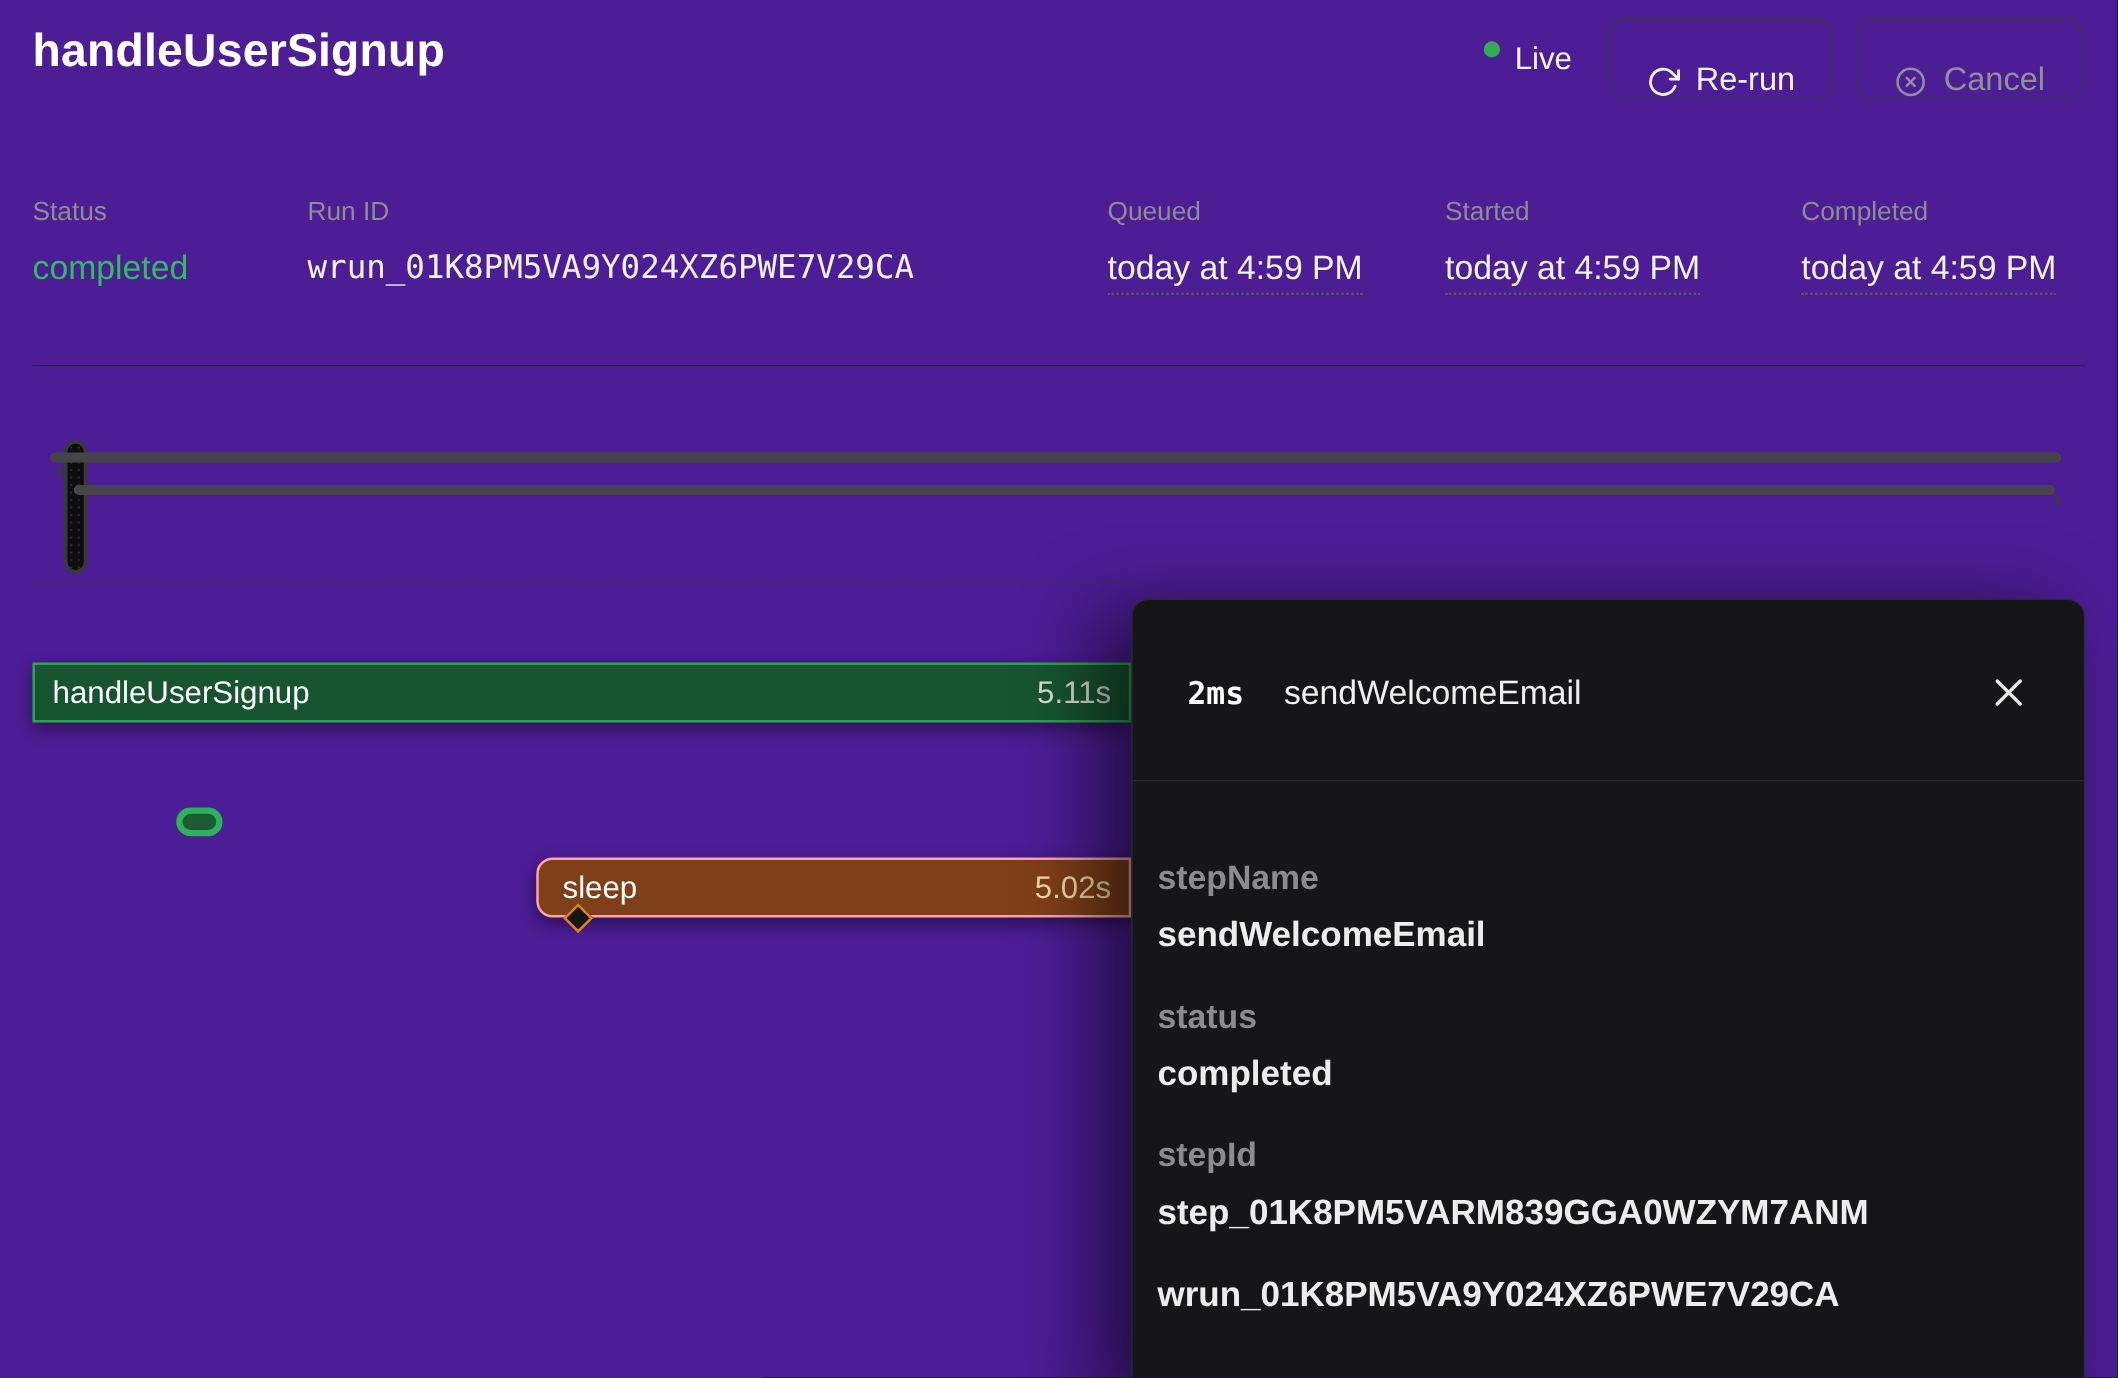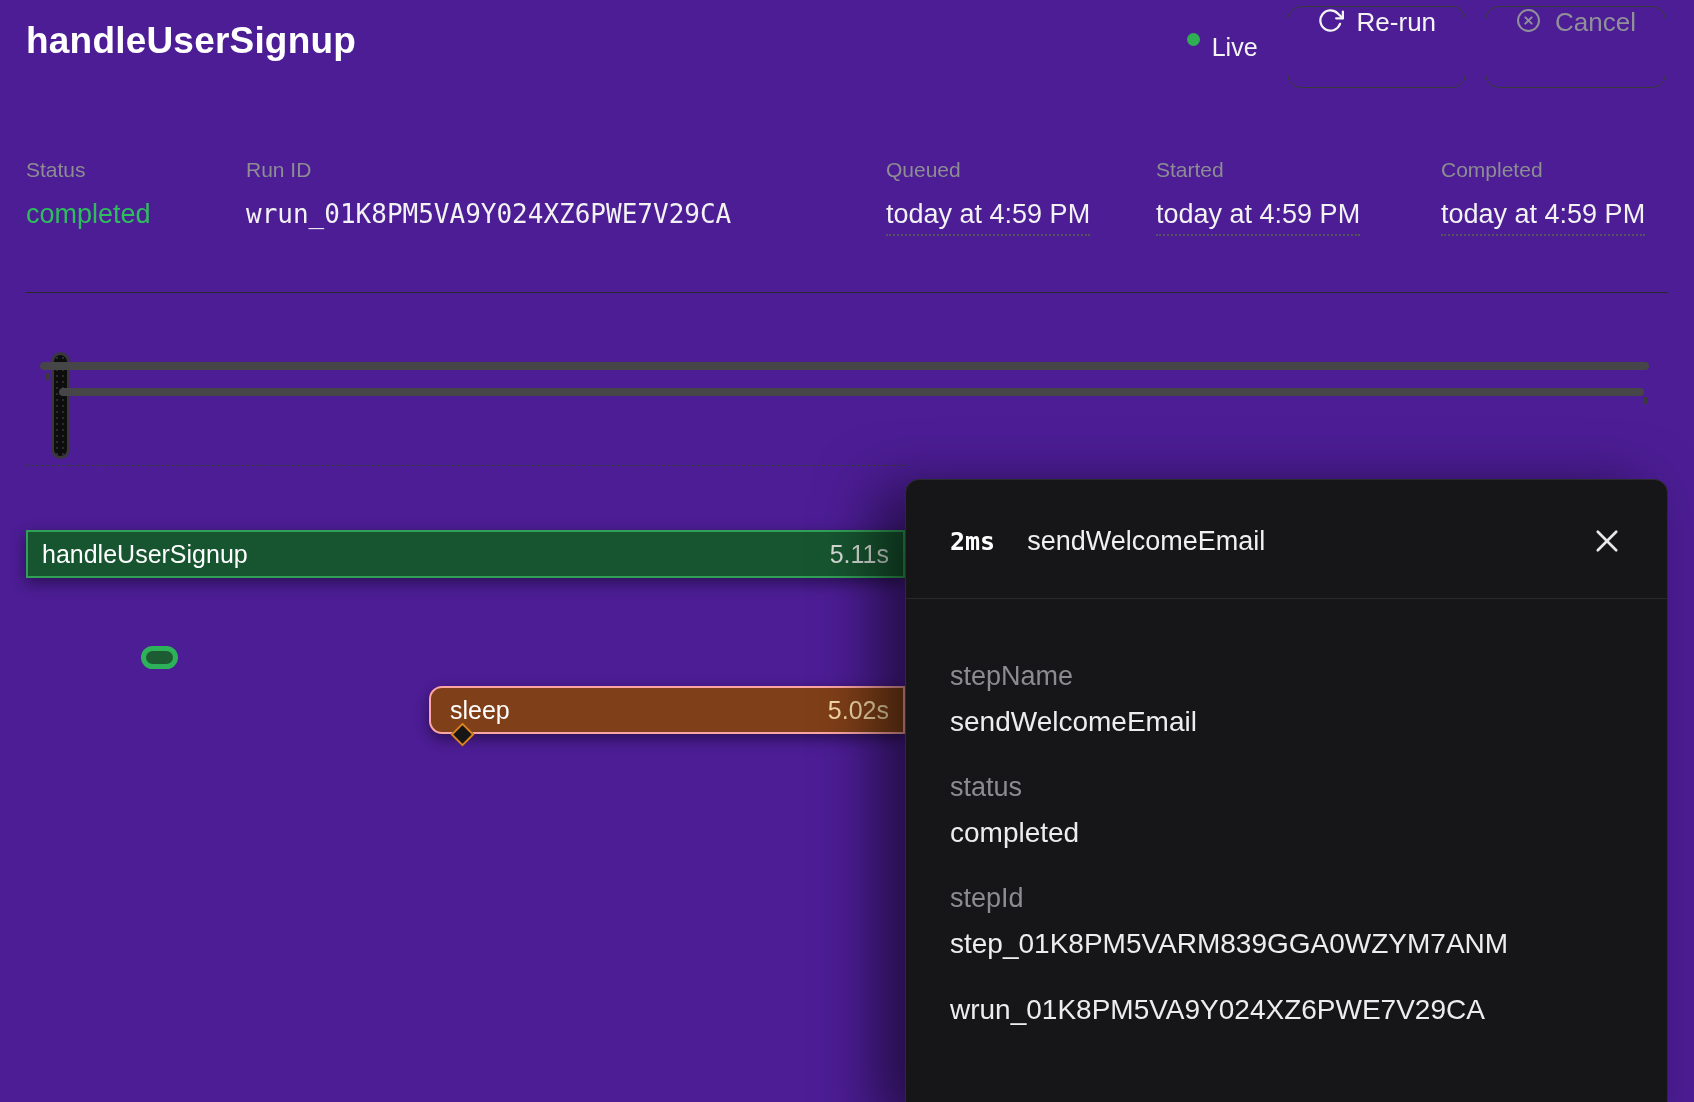--- a/index.html
+++ b/index.html
@@ -19,22 +19,22 @@
     letter-spacing: 0.2px;
   }
   .header-controls {
     position: absolute; top: 14px; right: 28px;
     display: flex; align-items: center; gap: 19px; height: 66px;
   }
   .live-wrap { display:flex; gap: 12px; margin-right: 10px; }
   .live-dot { width: 13px; height: 13px; border-radius: 50%; background: #2fae54; }
   .live-label { font-size: 25px; color: #f4f4f4; }
   .btn {
-    display: flex; align-items: flex-start; gap: 13px;
-    height: 82px; padding: 0 29px;
+    display: flex; align-items: flex-end; gap: 13px;
+    height: 66px; padding: 0 29px;
     background: transparent;
     border: 1px solid #39393c; border-radius: 14px;
     font-family: "Liberation Sans", sans-serif;
     font-size: 26px; color: #f4f4f4; cursor: pointer;
   }
   .btn svg { width: 27px; height: 27px; }
   .btn.muted { color: #90909a; }
   
   .meta-col { position: absolute; top: 158px; }
   .meta-label { font-size: 21px; color: #8d8d92; margin-bottom: 17px; }
@@ -102,36 +102,36 @@
   
   .panel {
     position: absolute; left: 905px; top: 479px; width: 763px; height: 640px;
     background: #161618;
     border: 1px solid #2c2c2f;
     border-radius: 14px 14px 0 0;
     box-shadow: -28px 10px 60px rgba(0,0,0,.55);
   }
   .panel-header {
     display: flex; align-items: center;
-    height: 119px; padding: 4px 40px 0 44px;
+    height: 145px; padding: 4px 40px 0 44px;
     border-bottom: 1px solid #2a2a2d;
   }
   .panel-dur {
     font-family: "DejaVu Sans Mono", monospace;
     font-size: 25px; font-weight: 700; color: #ffffff;
     margin-right: 32px;
   }
   .panel-title { font-size: 27px; color: #f0f0f0; }
   .panel-close {
     margin-left: auto; background: none; border: none; cursor: pointer;
     width: 40px; height: 40px; display:flex; align-items:center; justify-content:center;
     color: #e8e8e8;
   }
   .panel-close svg { width: 34px; height: 34px; }
-  .panel-body { padding: 62px 44px 0 44px; }
+  .panel-body { padding: 62px 44px 0 20px; font-weight: bold; }
   .field { margin-bottom: 34px; }
   .f-label { font-size: 27px; color: #8b8b90; margin-bottom: 14px; }
   .f-value { font-size: 28px; color: #ededee; }
 </style>
 </head>
 <body>
 
 <div class="screen">
 
   <h1 class="page-title">handleUserSignup</h1>

